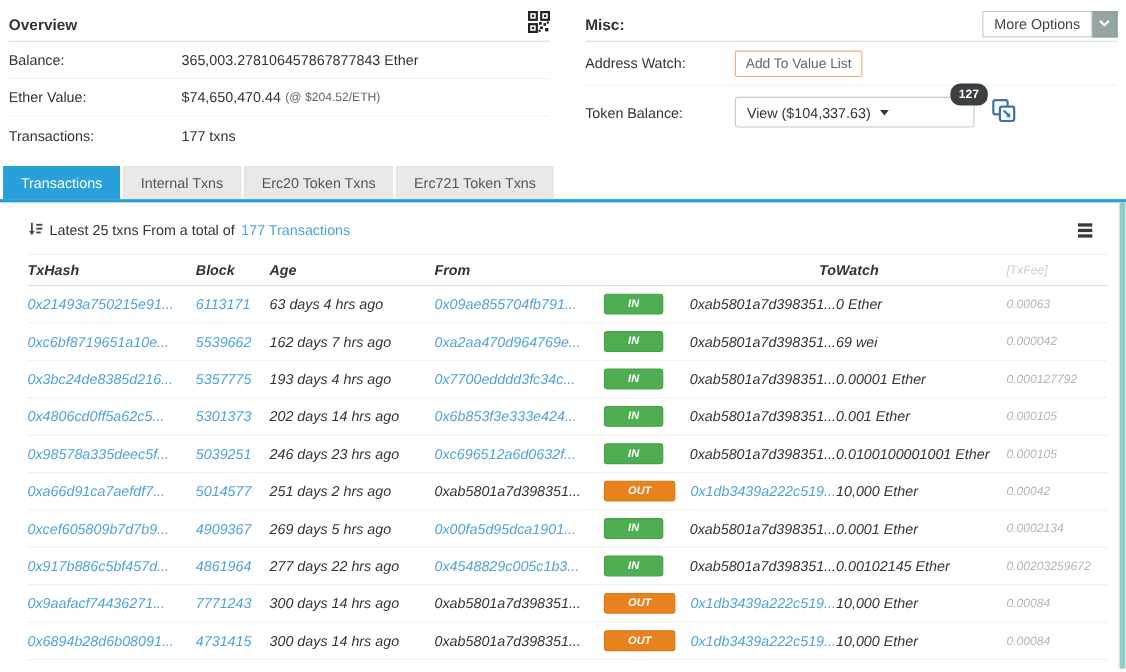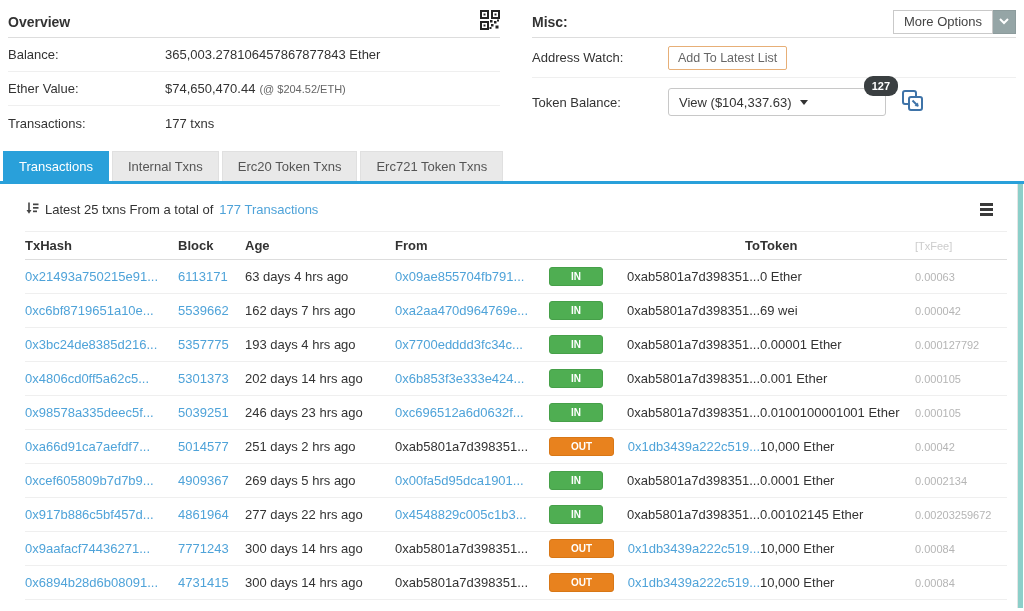--- a/index.html
+++ b/index.html
@@ -47,21 +47,21 @@
   .tab.active{background:var(--tab-active); border-color:var(--tab-active); color:#fff;}
   .tab-underline{height:3px; background:var(--tab-active); width:1024px;}
   
   .content{position:relative; width:1018px; border-right:1px solid #e5e5e5; height:424px;}
   .edge-strip{position:absolute; right:-6px; top:0; width:5px; height:424px; background:var(--edge-strip);}
   .summary{display:flex; align-items:center; justify-content:space-between; padding:17px 22px 13px 25px;}
   .summary-left{display:flex; align-items:center; gap:6px;}
   .menu-ic{display:flex; flex-direction:column; gap:2px; cursor:pointer; padding:2px;}
   .menu-ic div{width:13px; height:3px; background:#3a3a3a;}
   
-  .tbl{margin:0 10px 16px 25px; border-top:1px solid var(--border-light);}
+  .tbl{margin:0 10px 16px 25px; border-top:1px solid var(--border-light);font-style:italic;}
   .trow{display:flex; align-items:center; height:34px; border-bottom:1px solid var(--border-light);}
   .thead{height:28px; font-weight:bold; border-bottom:1px solid var(--border-strong);}
   .c-hash{width:153px; flex:none; overflow:hidden; white-space:nowrap;}
   .c-block{width:67px; flex:none;}
   .c-age{width:150px; flex:none;}
   .c-from{width:154px; flex:none; overflow:hidden; white-space:nowrap;}
   .c-dir{width:56px; flex:none;}
   .c-to{width:155px; flex:none; overflow:hidden; white-space:nowrap;text-align:right;}
   .c-val{width:155px; flex:none;}
   .c-fee{flex:1; font-size:11px; color:var(--fee);}
@@ -121,21 +121,21 @@
         <span class="lbl">More Options</span>
         <span class="chev">
           <svg width="10" height="7" viewBox="0 0 10 7">
               <polyline points="1,1 5,5 9,1" fill="none" stroke="#fff" stroke-width="2"></polyline>
             </svg>
         </span>
       </span>
     </div>
     <div class="info-row" style="min-height:40px;">
       <span class="info-label">Address Watch:</span>
-      <button class="watch-btn">Add To Latest List</button>
+      <button class="watch-btn">Add To Value List</button>
     </div>
     <div class="info-row last" style="min-height:48px;">
       <span class="info-label">Token Balance:</span>
       <span class="sel-wrap">
         <span class="token-select">
           <span>View ($104,337.63)</span>
           <span class="caret"></span>
         </span>
         <span class="count-badge">127</span>
       </span>
@@ -184,21 +184,21 @@
   </div>
 
   <div class="tbl">
     <div class="trow thead">
       <span class="c-hash">TxHash</span>
       <span class="c-block">Block</span>
       <span class="c-age">Age</span>
       <span class="c-from">From</span>
       <span class="c-dir"></span>
       <span class="c-to">To</span>
-      <span class="c-val">Token</span>
+      <span class="c-val">Watch</span>
       <span class="c-fee">[TxFee]</span>
     </div>
     <div id="tbody">
   <div class="trow">
     <span class="c-hash"><a>0x21493a750215e91...</a></span>
     <span class="c-block"><a>6113171</a></span>
     <span class="c-age">63 days 4 hrs ago</span>
     <span class="c-from"><a>0x09ae855704fb791...</a></span>
     <span class="c-dir"><span class="badge badge-in">IN</span></span>
     <span class="c-to"><span class="plain">0xab5801a7d398351...</span></span>

